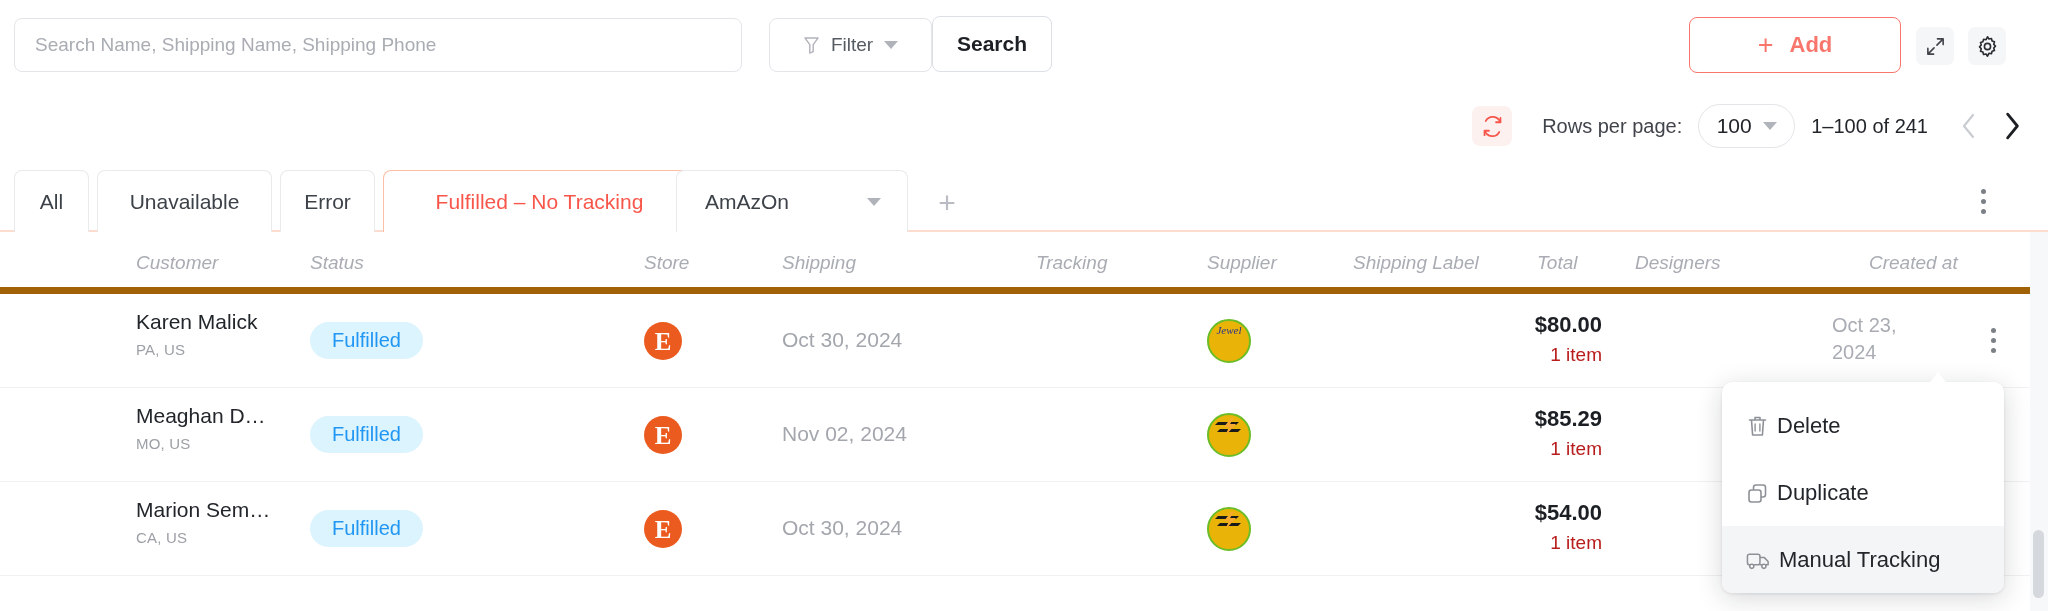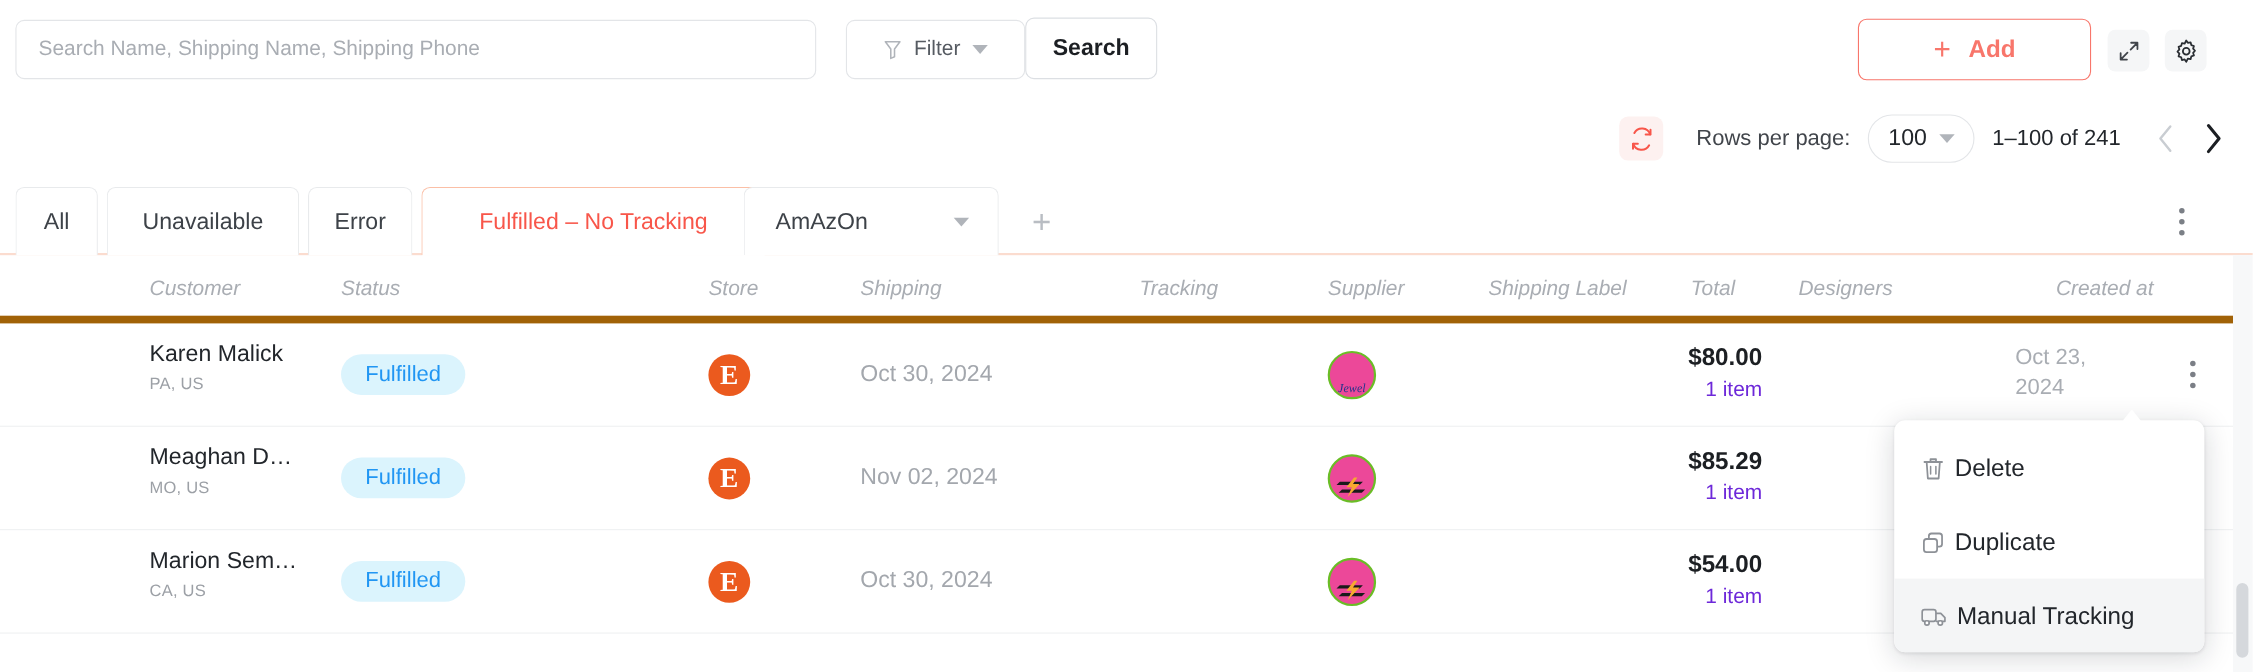--- a/index.html
+++ b/index.html
@@ -111,25 +111,25 @@
            background: #dbf4fd; color: #2196f3; font-size: 20px; white-space: nowrap; }
 
   .etsy { width: 38px; height: 38px; border-radius: 50%; background: #eb5a1e;
           display: flex; align-items: center; justify-content: center;
           color: #fff; font-family: "Liberation Serif", serif;
           font-size: 25px; font-weight: 700; line-height: 1; }
 
   .ship-date { font-size: 21px; color: #a3a7ad; white-space: nowrap; }
 
   .supplier-av { width: 44px; height: 44px; border-radius: 50%;
-                 border: 2.5px solid #6abd26; background: #ec4899;
-                 display: flex; align-items: flex-end; justify-content: center; overflow: hidden; text-decoration: underline; }
+                 border: 2.5px solid #6abd26; background: #eab308;
+                 display: flex; align-items: flex-start; justify-content: center; overflow: hidden; text-decoration: underline; }
 
   .total-amt { font-size: 22px; font-weight: 700; color: #1c1f23; text-align: right; white-space: nowrap; }
-  .total-sub { font-size: 19px; color: #6d28d9; text-align: right; margin-top: 6px; white-space: nowrap; }
+  .total-sub { font-size: 19px; color: #b91c1c; text-align: right; margin-top: 6px; white-space: nowrap; }
 
   .created-at { font-size: 20px; color: #a9adb3; line-height: 1.35; }
 
   .row-kebab { position: absolute; right: 22px; top: 50%; transform: translateY(-50%);
                width: 30px; height: 34px; display: flex; flex-direction: column;
                align-items: center; justify-content: center; gap: 5px; cursor: pointer; }
   .row-kebab i { width: 5px; height: 5px; border-radius: 50%; background: #7b7f86; display: block; }
 
   
   .ctx-menu { position: absolute; left: 1722px; top: 382px; width: 282px;

